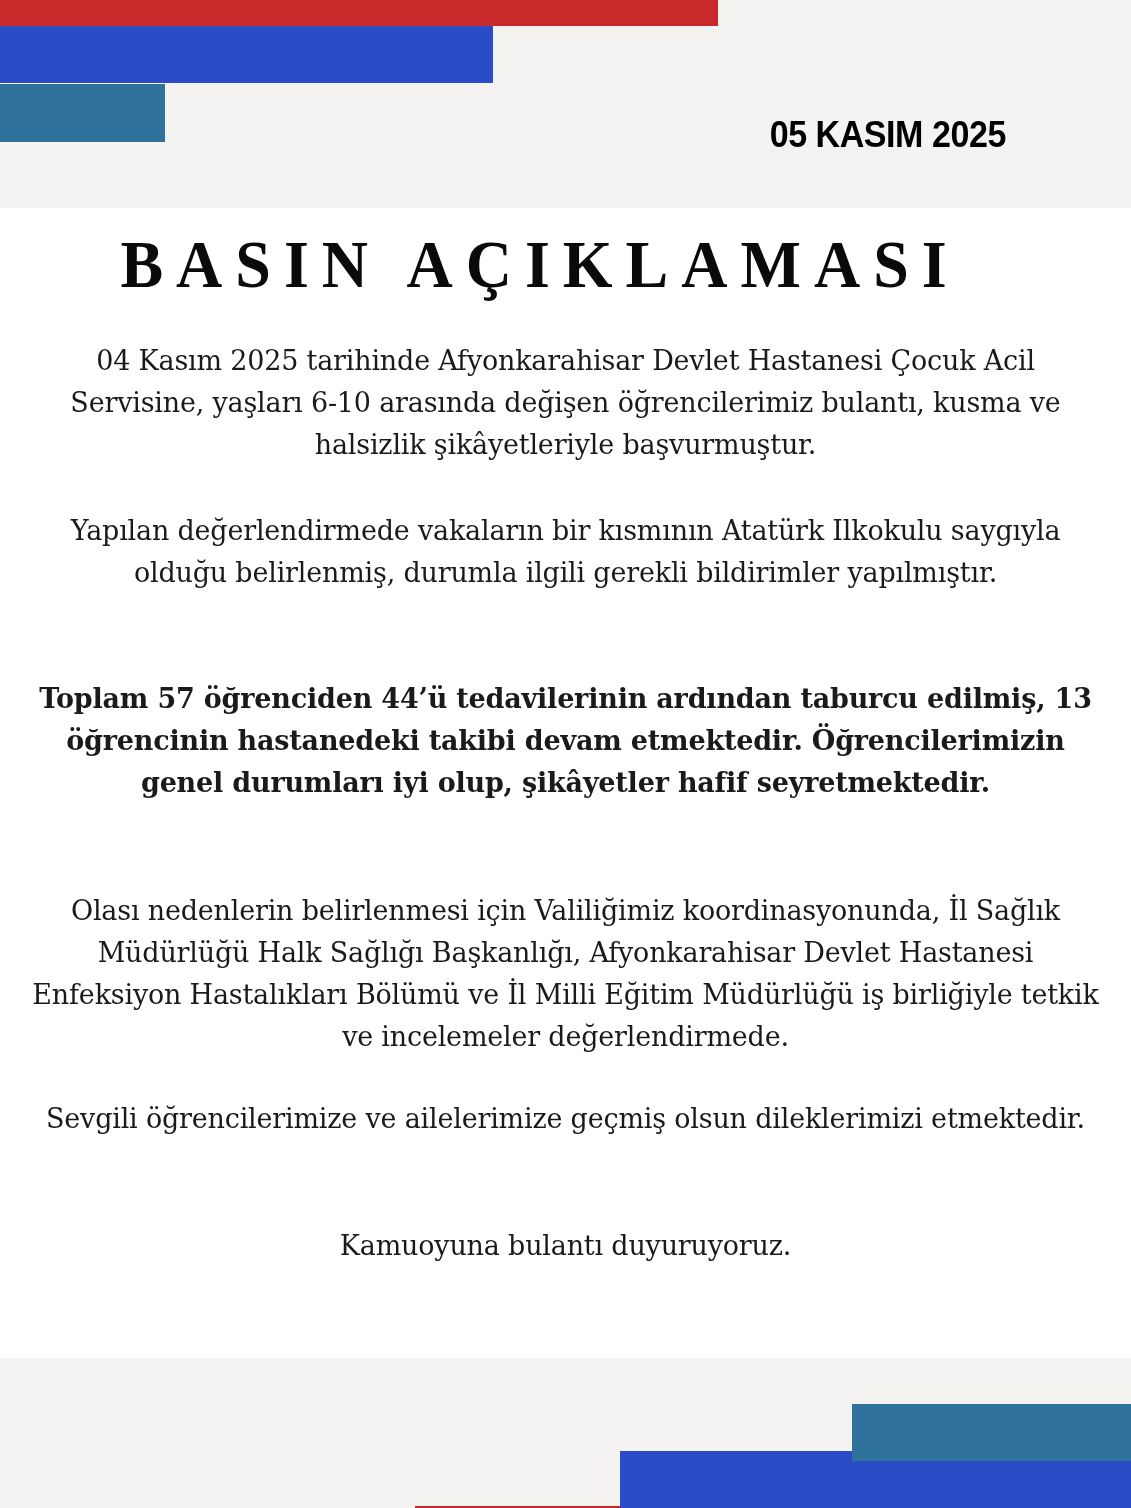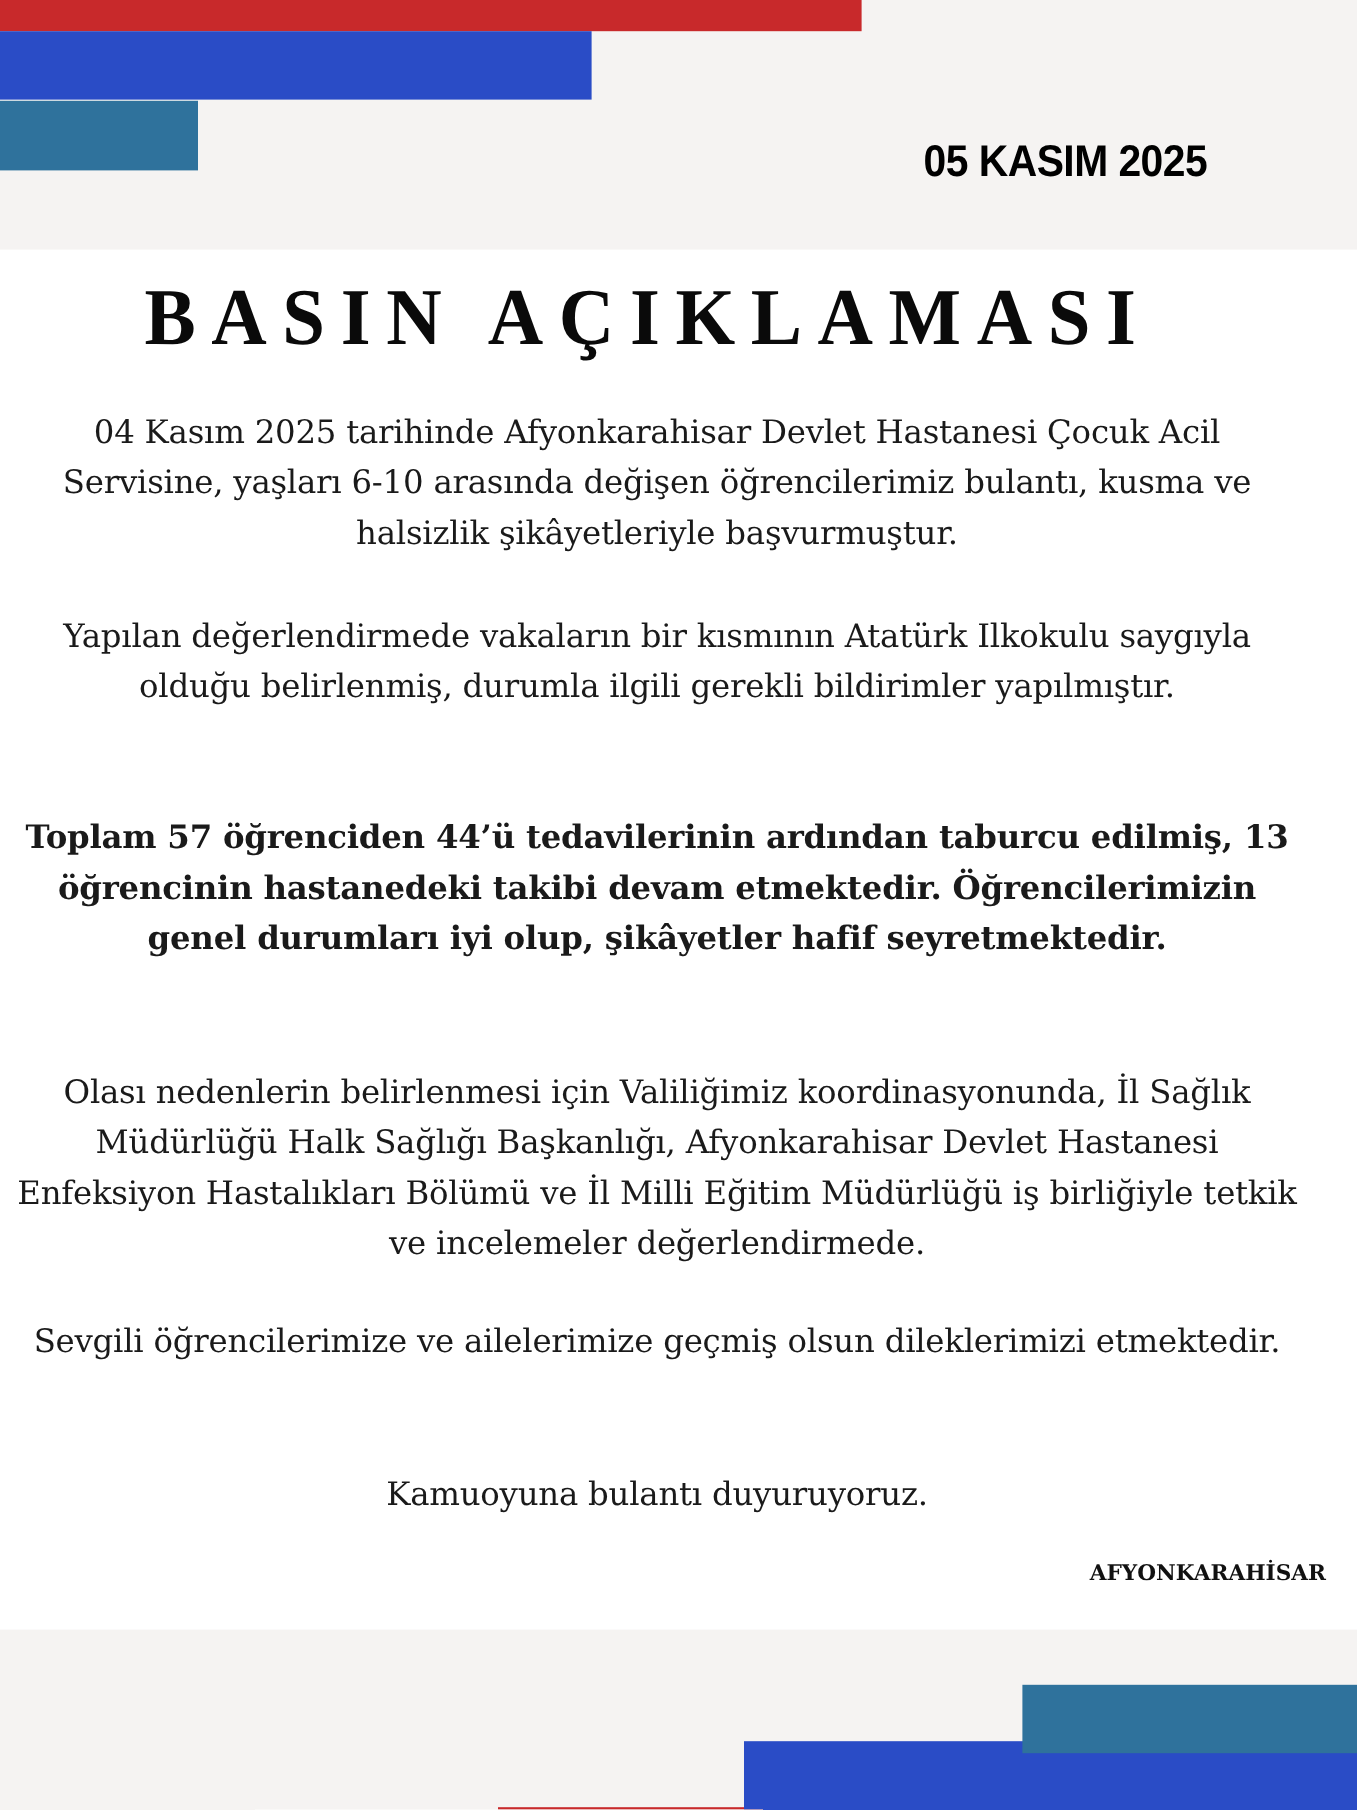--- a/index.html
+++ b/index.html
@@ -55,21 +55,21 @@
       font-family: "Liberation Serif", serif;
       font-weight: bold;
       font-size: 64px;
       letter-spacing: 13px;
       color: #0a0a0a;
       transform: scaleY(1.05);
     }
 
     .body-text {
       position: absolute;
-      left: 12px;
+      left: 30px;
       width: 1071px;
       text-align: center;
       font-family: "DejaVu Serif", serif;
       font-size: 27px;
       line-height: 42px;
       color: #1a1a1a;
       letter-spacing: -0.2px;
     }
     .p1 { top: 340px; }
     .p2 { top: 510px; }
@@ -108,18 +108,17 @@
 <div class="title">BASIN AÇIKLAMASI</div>
 
 <div class="body-text p1">04 Kasım 2025 tarihinde Afyonkarahisar Devlet Hastanesi Çocuk Acil Servisine, yaşları 6-10 arasında değişen öğrencilerimiz bulantı, kusma ve halsizlik şikâyetleriyle başvurmuştur.</div>
 <div class="body-text p2">Yapılan değerlendirmede vakaların bir kısmının Atatürk  Ilkokulu saygıyla olduğu belirlenmiş, durumla ilgili gerekli bildirimler yapılmıştır.</div>
 <div class="body-text p3">Toplam 57 öğrenciden 44’ü tedavilerinin ardından taburcu edilmiş, 13 öğrencinin hastanedeki takibi devam etmektedir. Öğrencilerimizin genel durumları iyi olup, şikâyetler hafif seyretmektedir.</div>
 <div class="body-text p4">Olası nedenlerin belirlenmesi için Valiliğimiz koordinasyonunda, İl Sağlık Müdürlüğü Halk Sağlığı Başkanlığı, Afyonkarahisar Devlet Hastanesi Enfeksiyon Hastalıkları Bölümü ve İl Milli Eğitim Müdürlüğü iş birliğiyle tetkik ve incelemeler değerlendirmede.</div>
 <div class="body-text p5">Sevgili öğrencilerimize ve ailelerimize geçmiş olsun dileklerimizi etmektedir.</div>
 <div class="body-text p6">Kamuoyuna bulantı duyuruyoruz.</div>
 
 <div class="signature">
-  <div>AFYONKARAHİSAR</div>
 </div>
 
 <div class="bar bar-red-bottom"></div>
 <div class="bar bar-blue-bottom"></div>
 <div class="bar bar-teal-bottom"></div>
 
 </body></html>

